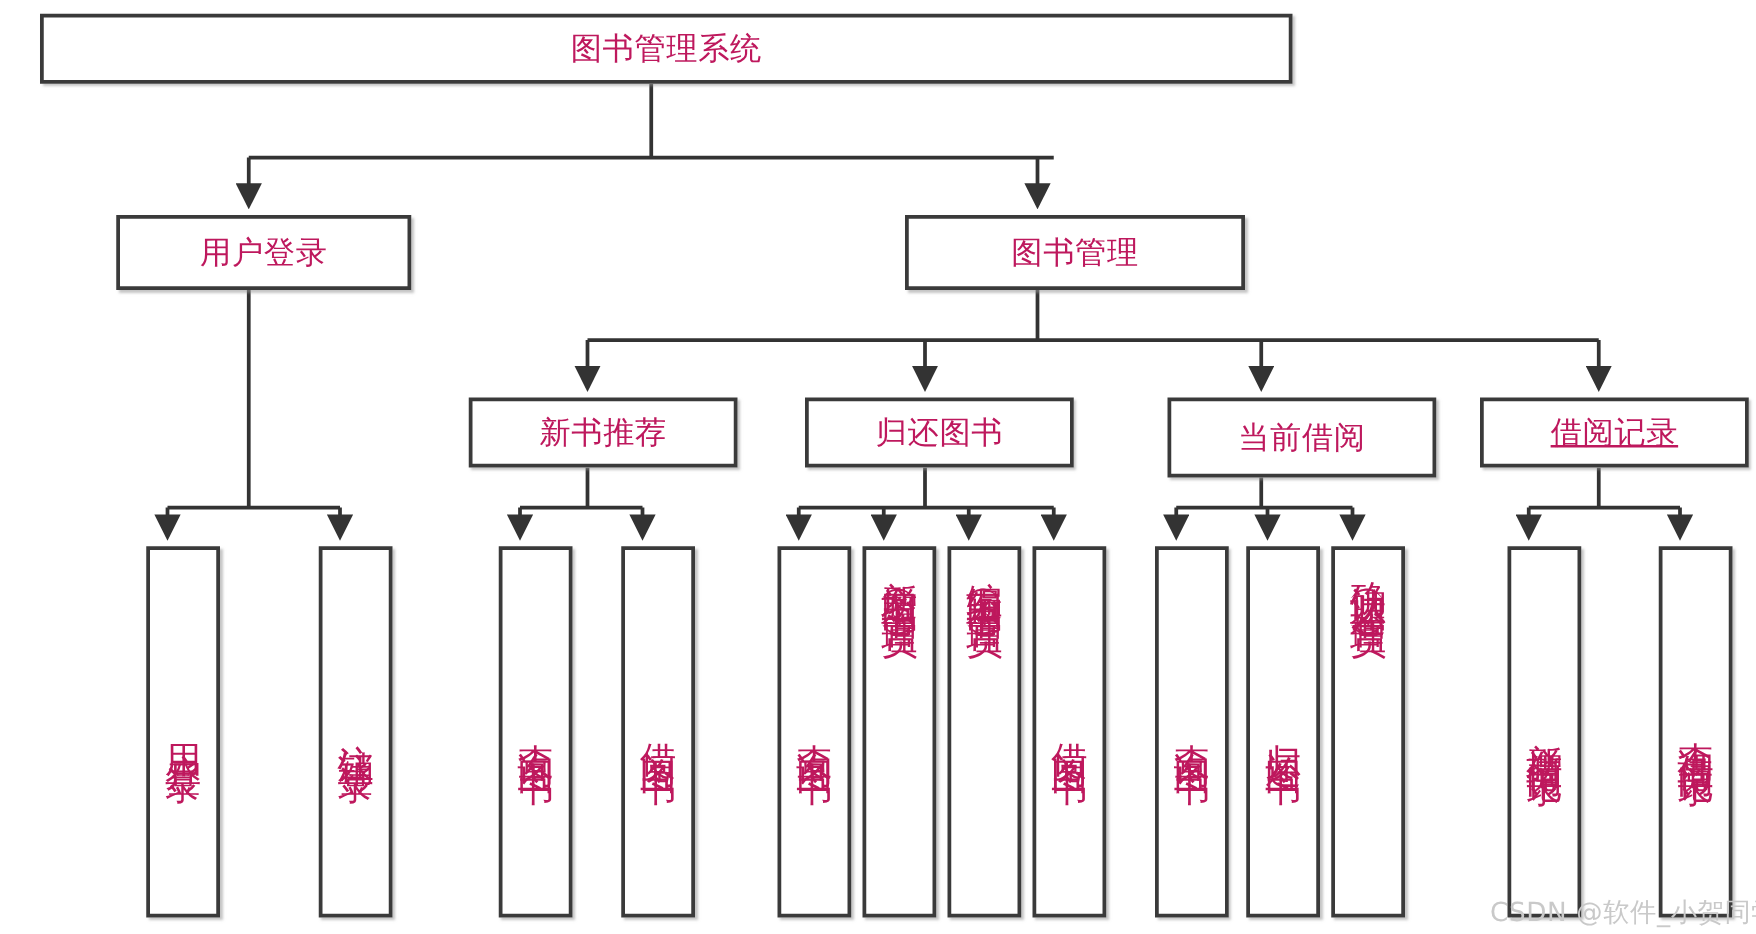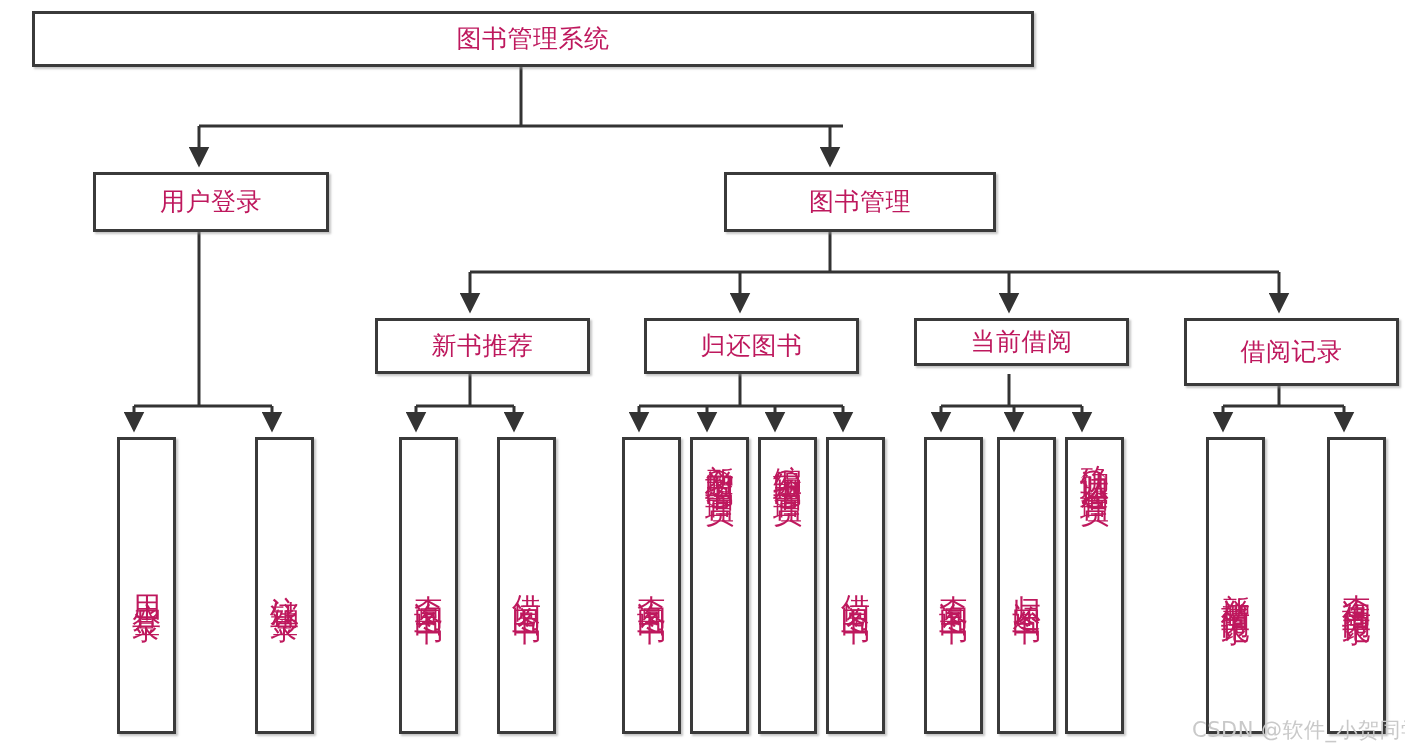--- a/index.html
+++ b/index.html
@@ -141,24 +141,24 @@
   <div class="node horiz" style="left:712px; top:172px; width:272px; height:60px;">
     <span class="lbl">图书管理</span>
   </div>
 
   <div class="node horiz" style="left:363px; top:318px; width:215px; height:56px;">
     <span class="lbl">新书推荐</span>
   </div>
   <div class="node horiz" style="left:632px; top:318px; width:215px; height:56px;">
     <span class="lbl">归还图书</span>
   </div>
-  <div class="node horiz" style="left:902px; top:318px; width:215px; height:48px;">
+  <div class="node horiz" style="left:922px; top:318px; width:215px; height:64px;">
     <span class="lbl">当前借阅</span>
   </div>
-  <div class="node horiz" style="left:1172px; top:318px; width:215px; height:68px;">
+  <div class="node horiz" style="left:1172px; top:318px; width:215px; height:56px;text-decoration:underline;">
     <span class="lbl">借阅记录</span>
   </div>
 
   <div class="node vert" style="left:105px; top:437px; width:59px; height:297px;">
     <span class="lbl">用户登录</span>
   </div>
   <div class="node vert" style="left:243px; top:437px; width:59px; height:297px;">
     <span class="lbl">注销登录</span>
   </div>
 

